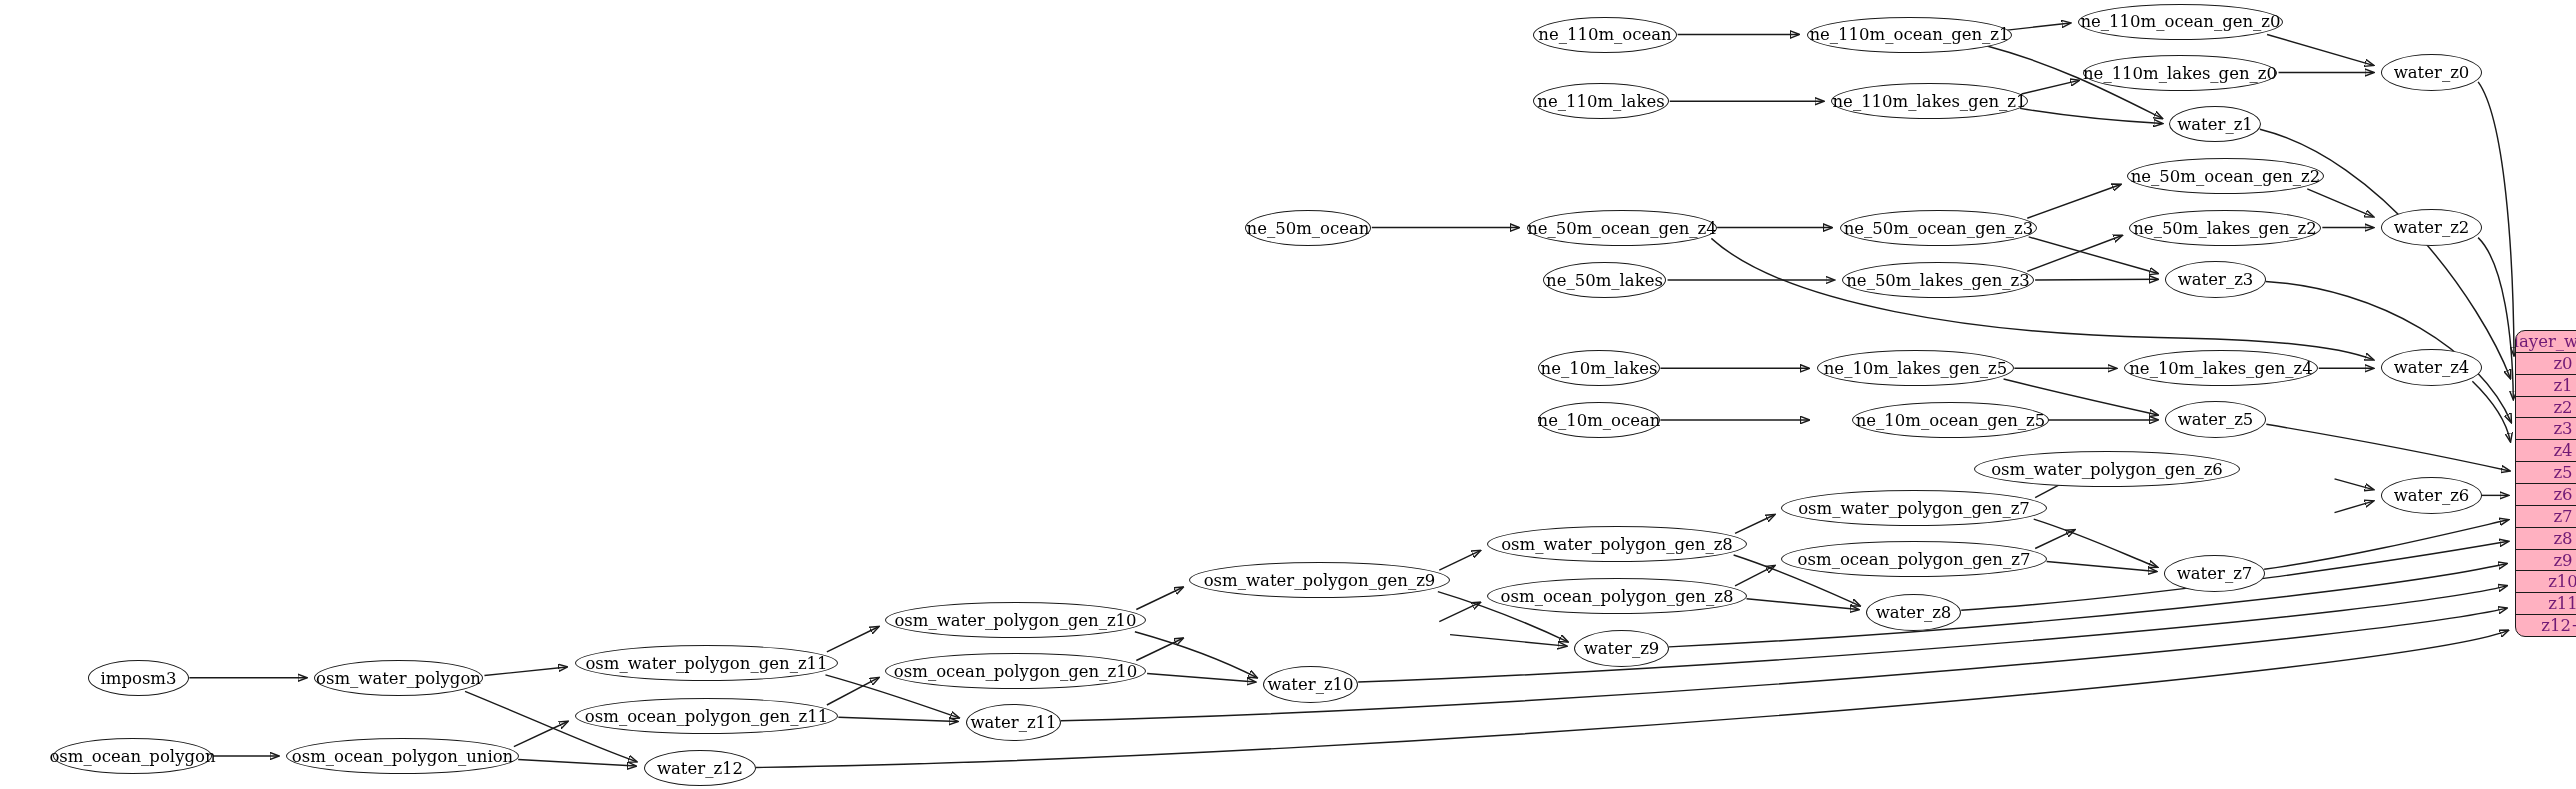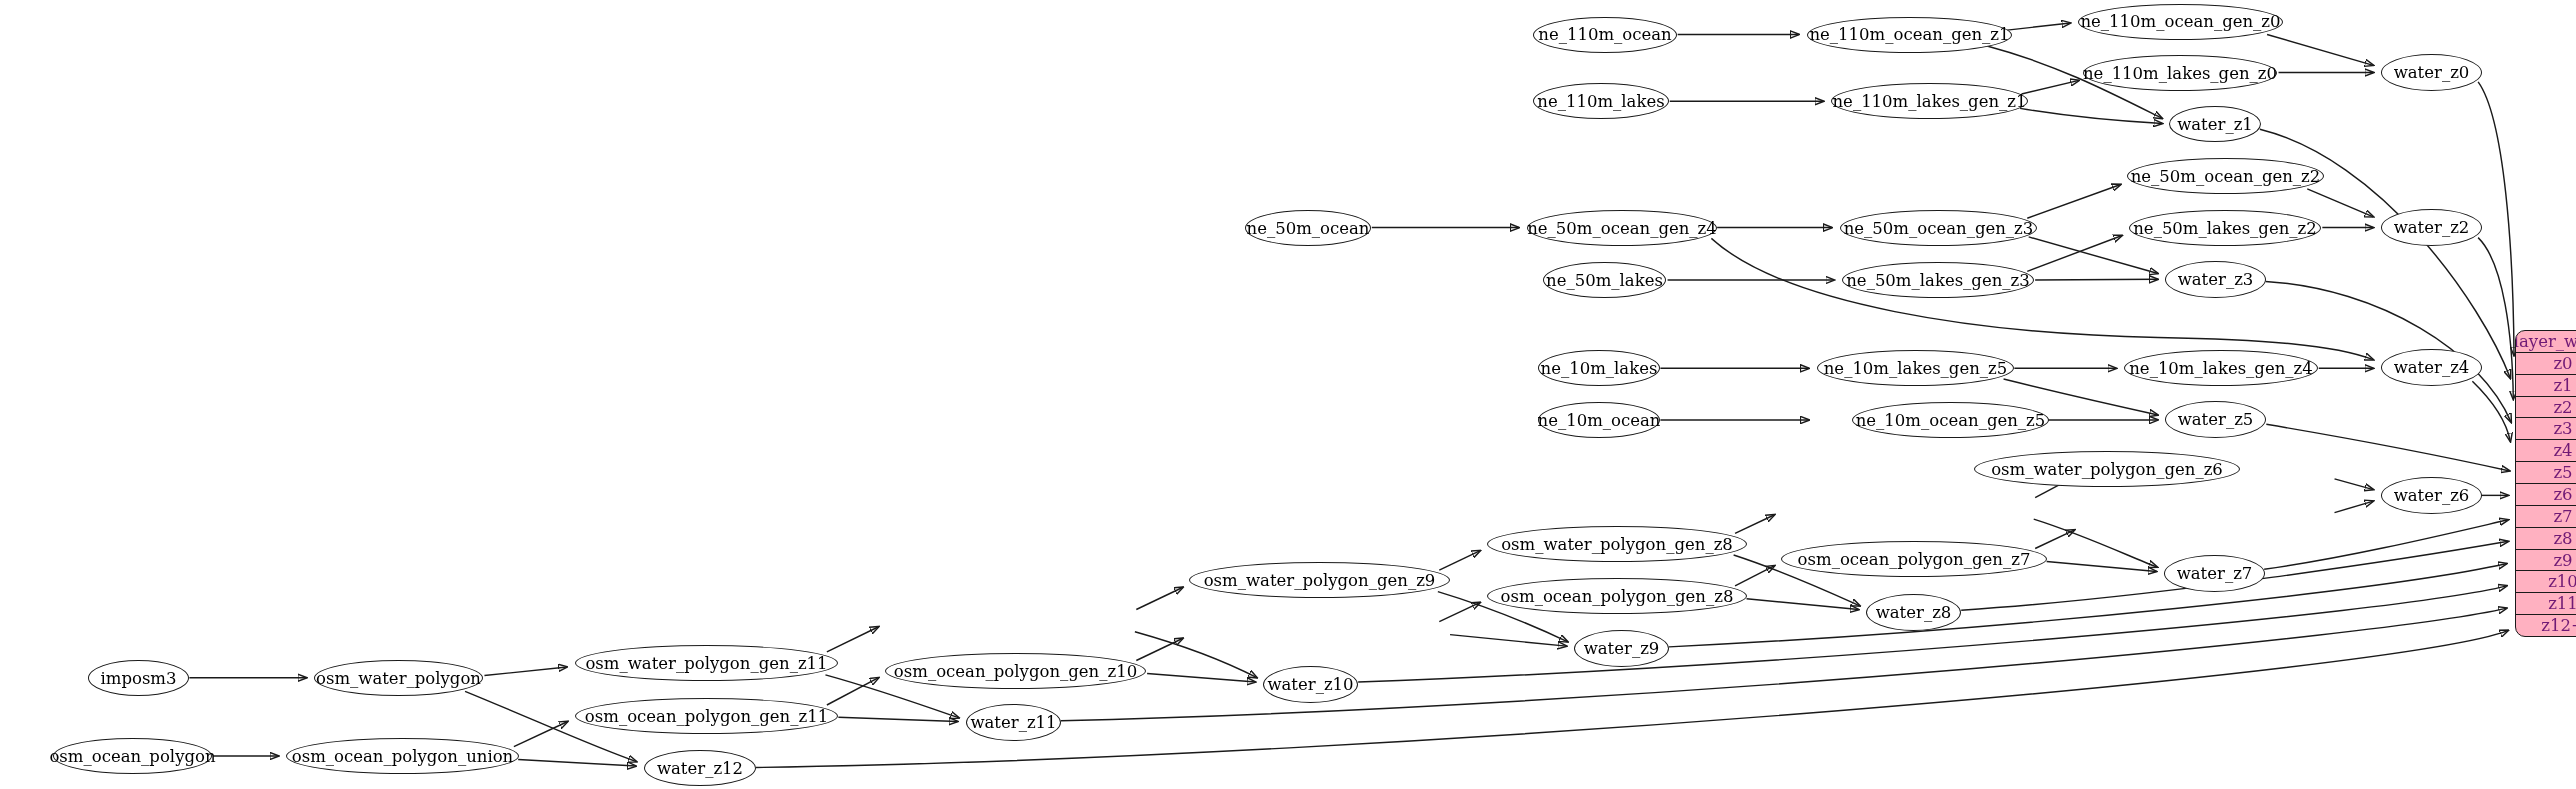--- a/index.html
+++ b/index.html
@@ -169,40 +169,46 @@
   <div class="n" style="left:2125px;top:401px;width:101px;height:37px">
       <span>water_z5</span>
     </div>
 
   <div class="n" style="left:1934px;top:451px;width:266px;height:36px">
       <span>osm_water_polygon_gen_z6</span>
     </div>
   <div class="n" style="left:2341px;top:477px;width:101px;height:37px">
       <span>water_z6</span>
     </div>
+  <div class="n" style="left:1741px;top:490px;width:266px;height:36px">
+      <span>osm_water_polygon_gen_z7</span>
+    </div>
   <div class="n" style="left:1741px;top:541px;width:266px;height:36px">
       <span>osm_ocean_polygon_gen_z7</span>
     </div>
   <div class="n" style="left:2124px;top:555px;width:101px;height:37px">
       <span>water_z7</span>
     </div>
   <div class="n" style="left:1447px;top:526px;width:260px;height:36px">
       <span>osm_water_polygon_gen_z8</span>
     </div>
   <div class="n" style="left:1447px;top:578px;width:260px;height:36px">
       <span>osm_ocean_polygon_gen_z8</span>
     </div>
   <div class="n" style="left:1826px;top:594px;width:95px;height:37px">
       <span>water_z8</span>
     </div>
   <div class="n" style="left:1149px;top:562px;width:261px;height:36px">
       <span>osm_water_polygon_gen_z9</span>
     </div>
   <div class="n" style="left:1534px;top:630px;width:95px;height:37px">
       <span>water_z9</span>
+    </div>
+  <div class="n" style="left:845px;top:602px;width:261px;height:36px">
+      <span>osm_water_polygon_gen_z10</span>
     </div>
   <div class="n" style="left:845px;top:653px;width:261px;height:36px">
       <span>osm_ocean_polygon_gen_z10</span>
     </div>
   <div class="n" style="left:1223px;top:666px;width:95px;height:37px">
       <span>water_z10</span>
     </div>
   <div class="n" style="left:535px;top:645px;width:263px;height:36px">
       <span>osm_water_polygon_gen_z11</span>
     </div>

